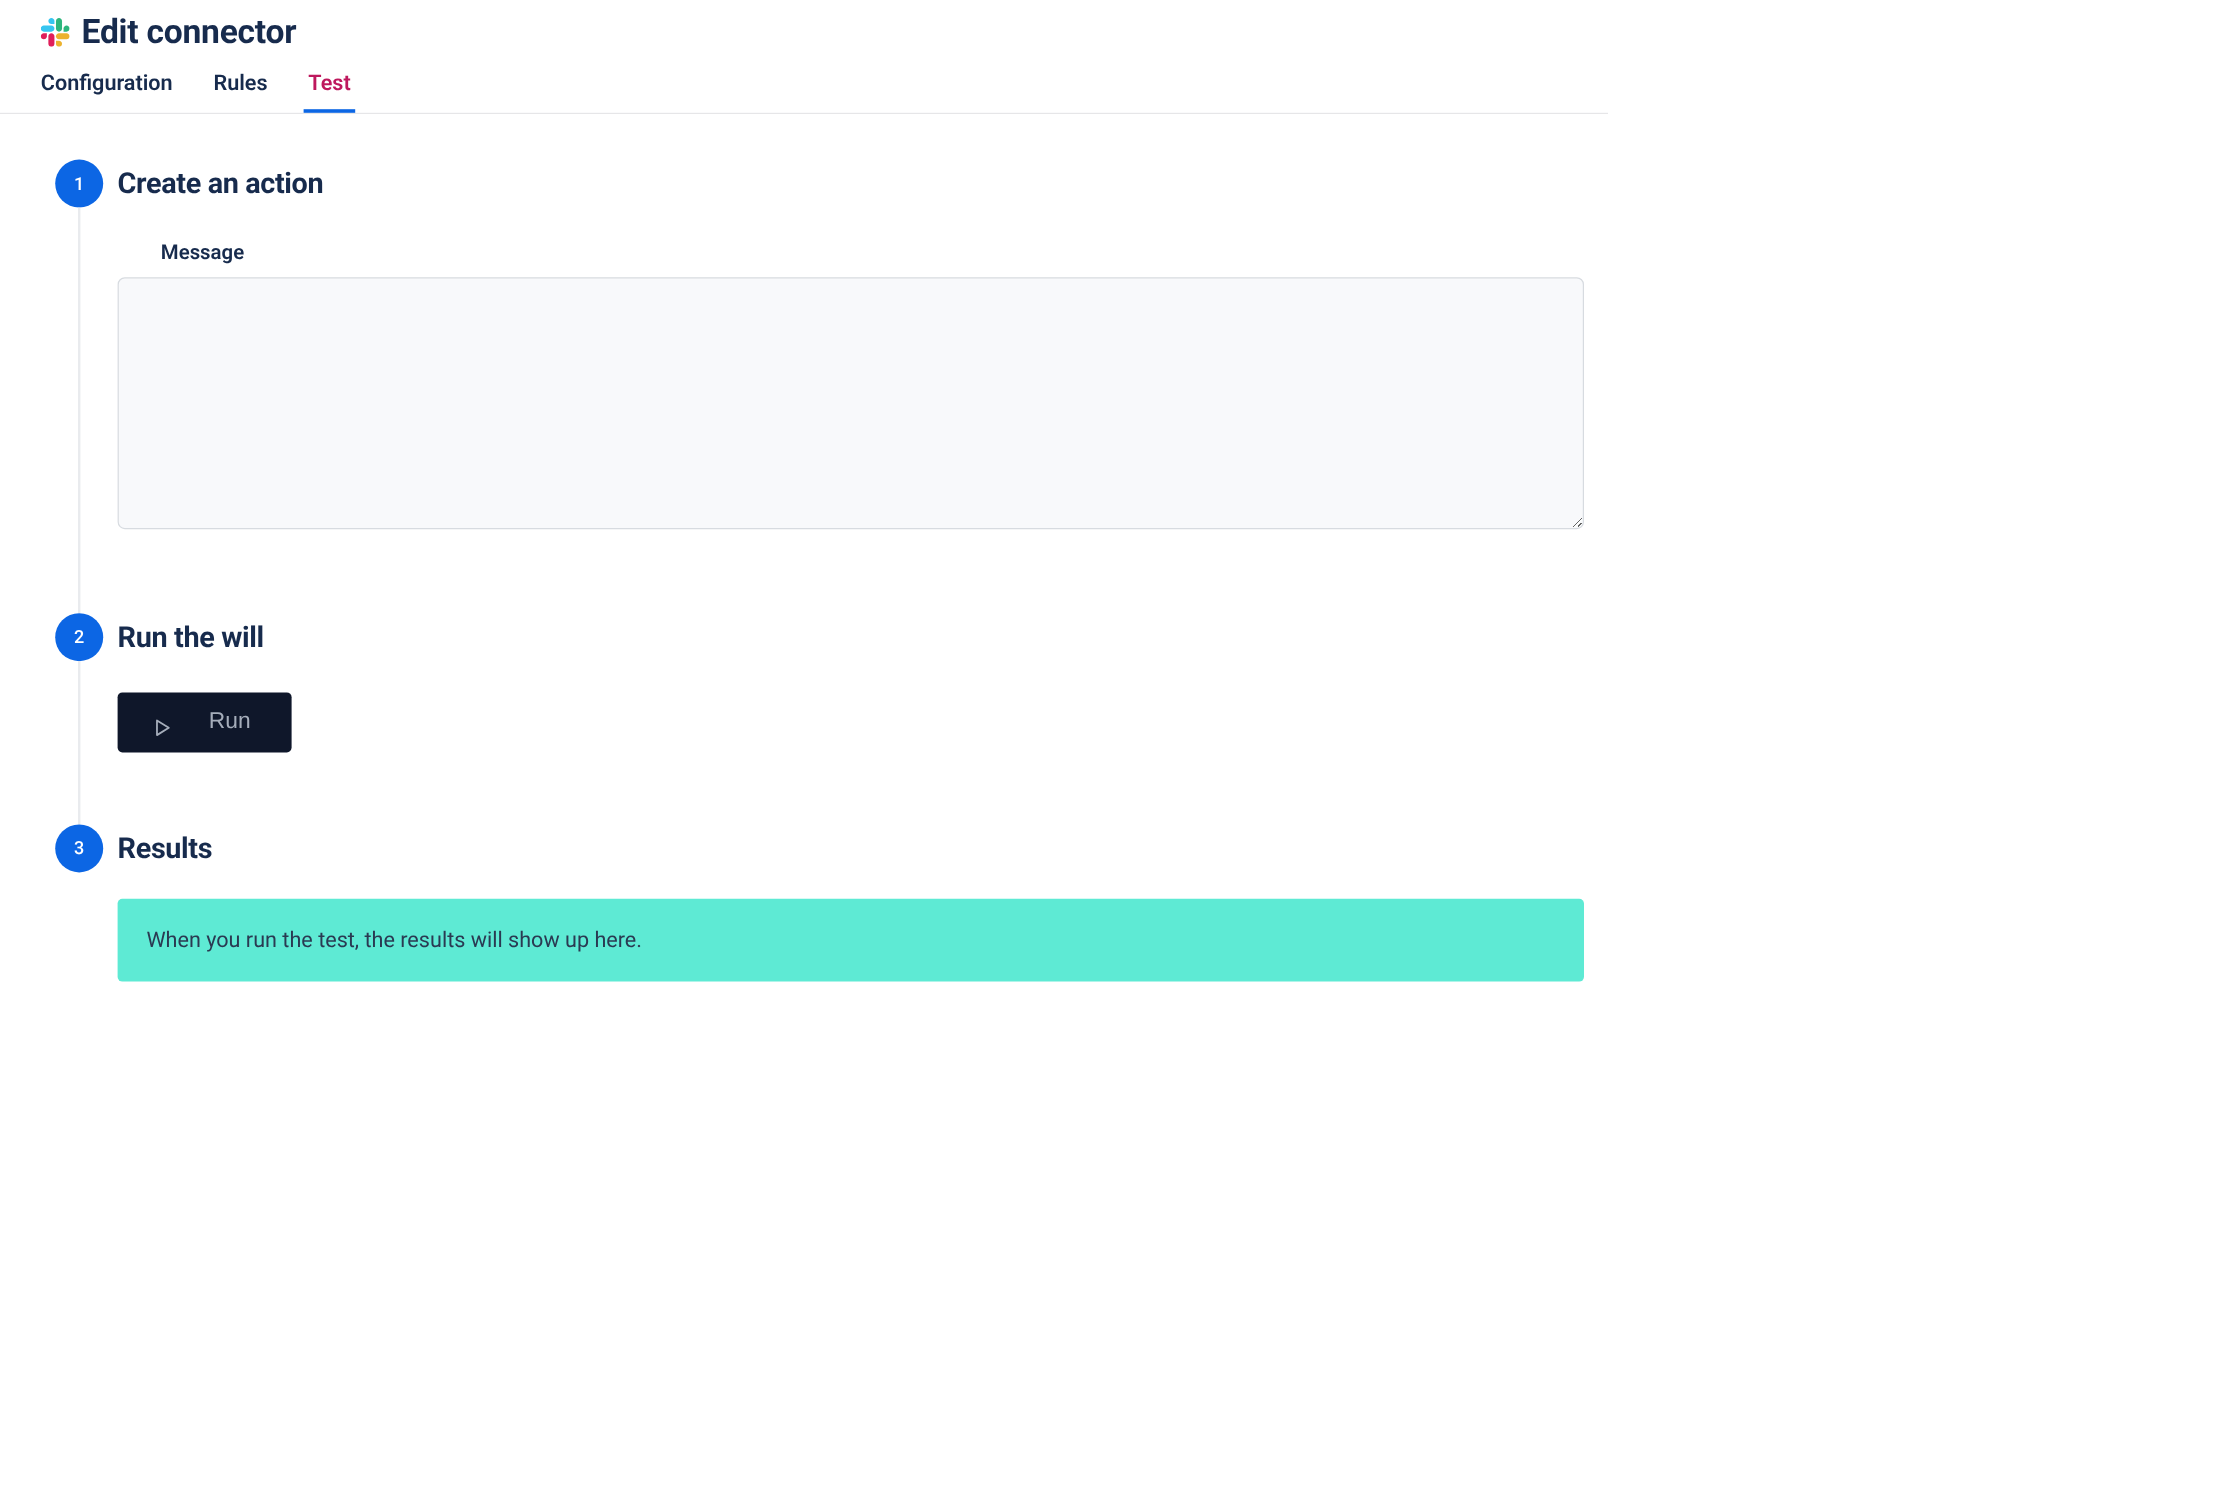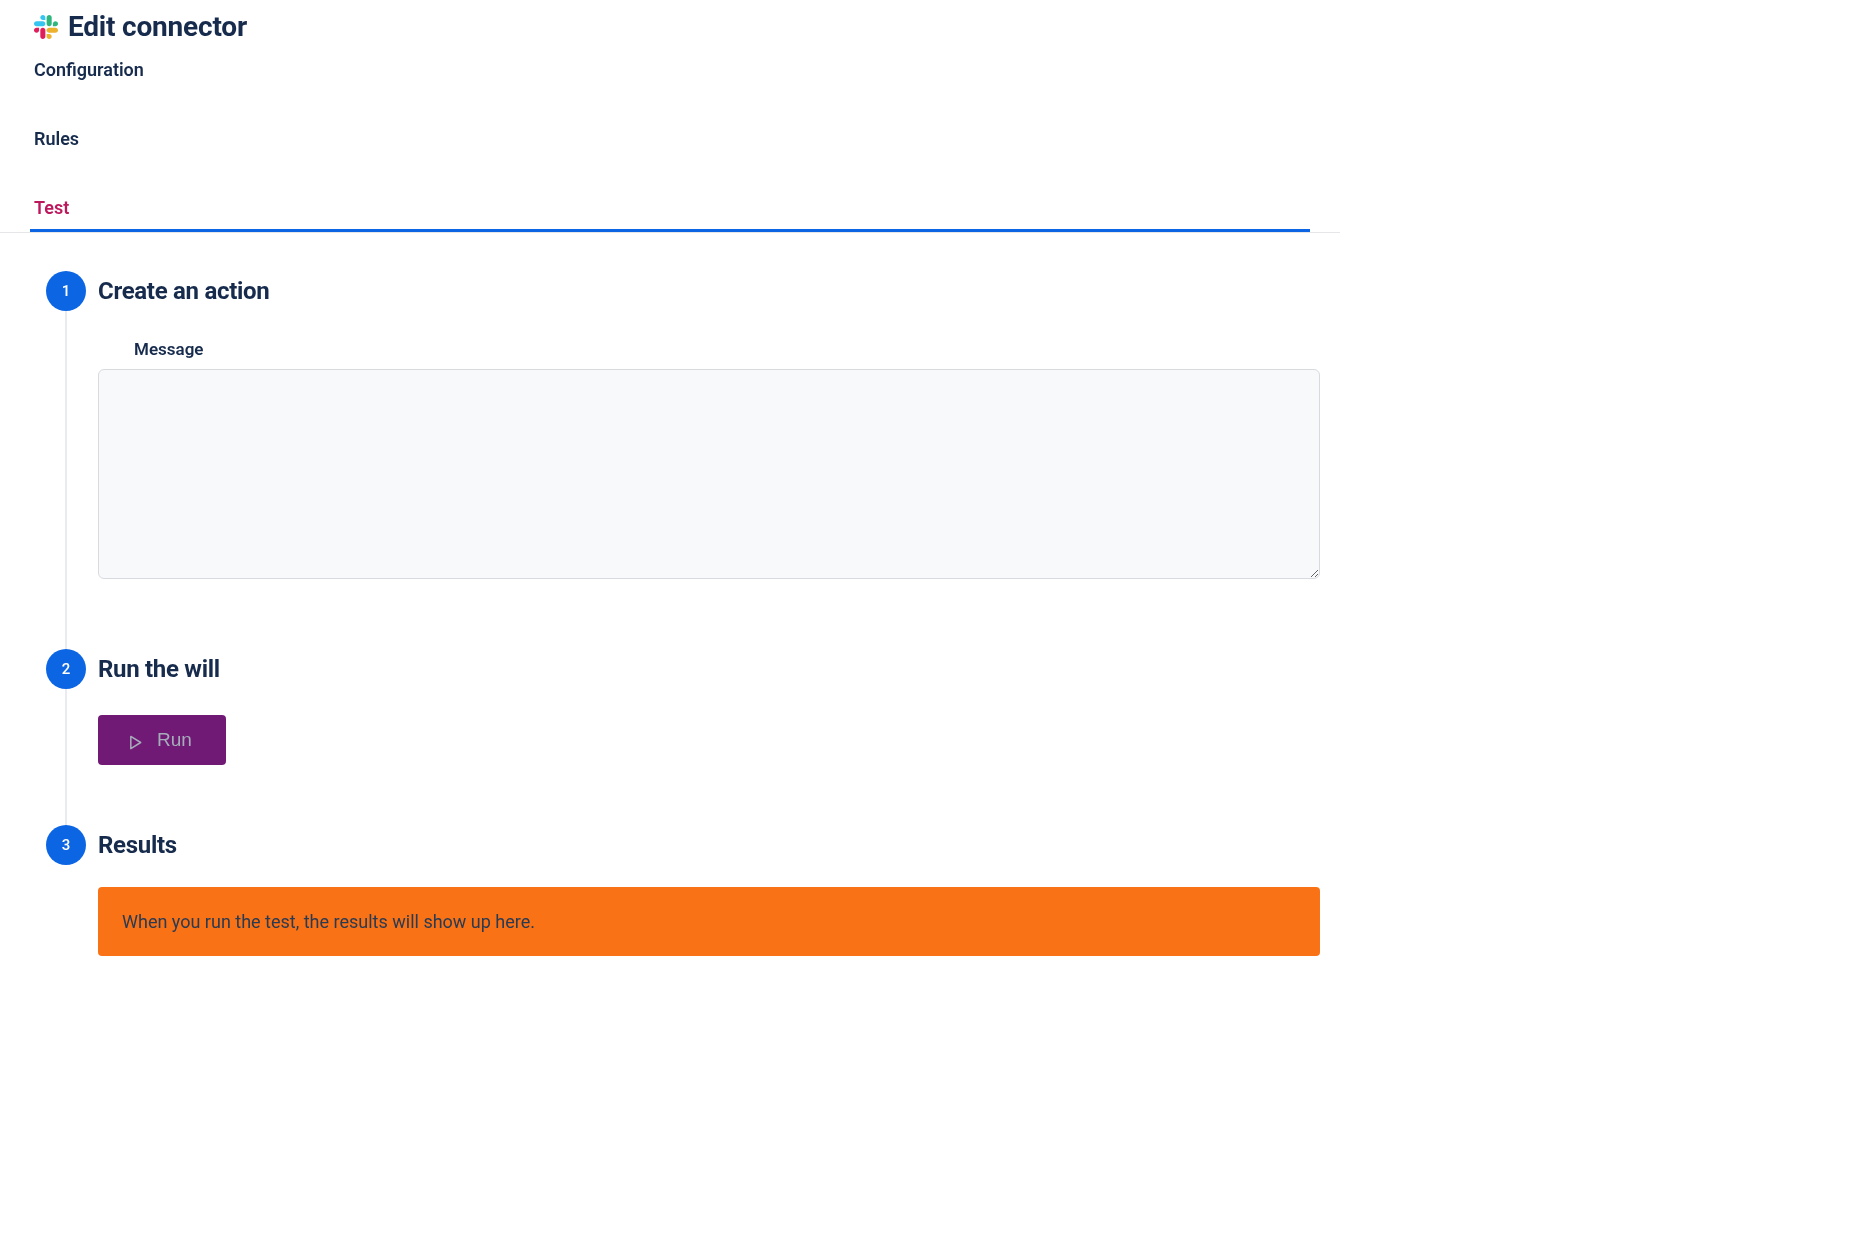--- a/index.html
+++ b/index.html
@@ -25,21 +25,20 @@
     }
     h1.page-title {
       font-size: 28px;
       font-weight: 700;
       letter-spacing: -0.2px;
     }
     .tabs {
       display: flex;
       gap: 34px;
       padding-top: 12px;
-      flex-direction: column;
     }
     .tab {
       font-size: 18px;
       font-weight: 600;
       padding-bottom: 14px;
       color: #172B4D;
       cursor: pointer;
       position: relative;
     }
     .tab.active {
@@ -123,41 +122,41 @@
       border-radius: 6px;
       background: #F8F9FB;
       font-family: inherit;
       font-size: 15px;
       padding: 10px;
       resize: both;
     }
     .spacer-after-1 { height: 66px; }
     .run-btn {
       display: inline-flex;
-      align-items: center;
-      gap: 14px;
+      align-items: flex-end;
+      gap: 31px;
       margin-top: 26px;
       padding: 14px 34px 14px 30px;
       border: none;
       border-radius: 4px;
-      background: #701a75;
+      background: #0f172a;
       color: #A5ADBA;
       font-size: 19px;
       font-weight: 500;
       cursor: not-allowed;
     }
     .play-icon {
       width: 15px;
       height: 15px;
       display: inline-block;
     }
     .spacer-after-2 { height: 60px; }
     .results-msg {
       margin-top: 22px;
-      background: #f97316;
+      background: #5eead4;
       border-radius: 4px;
       padding: 24px 24px;
       font-size: 18px;
       color: #2A3A52;
     }
   </style>
 </head>
 <body>
 
 <div class="header">

